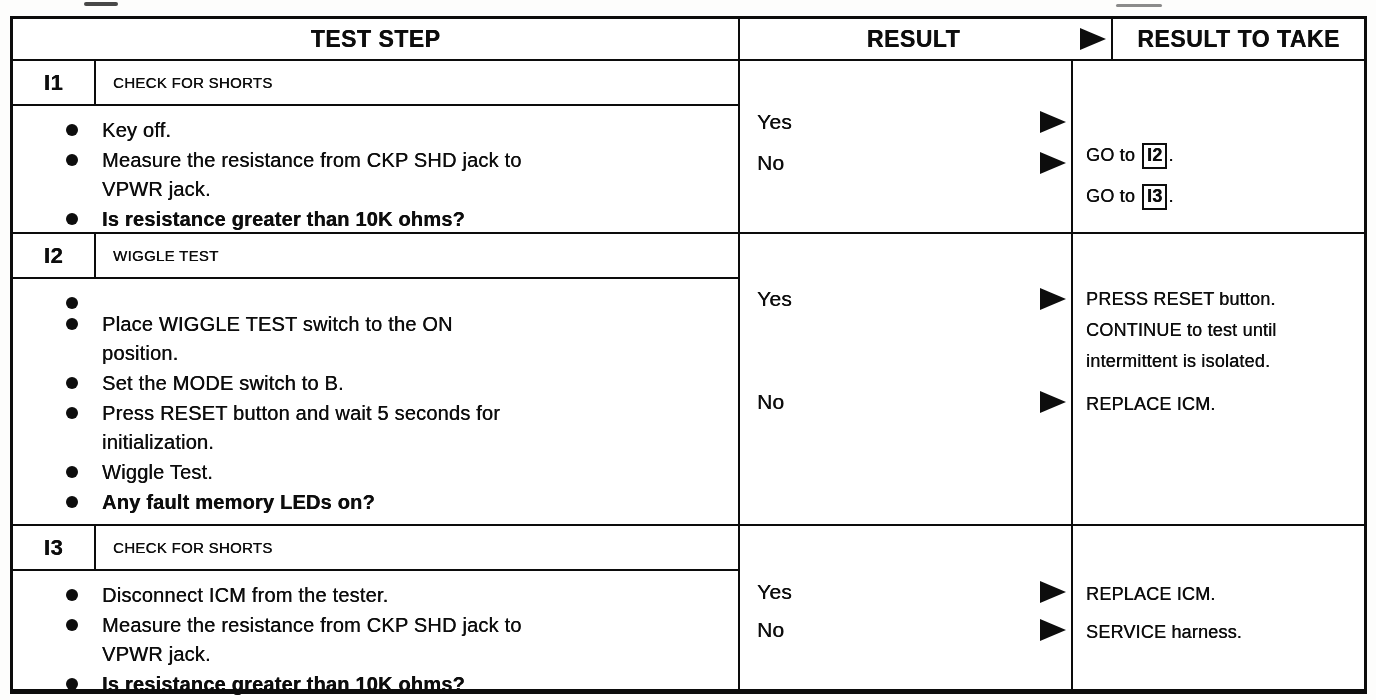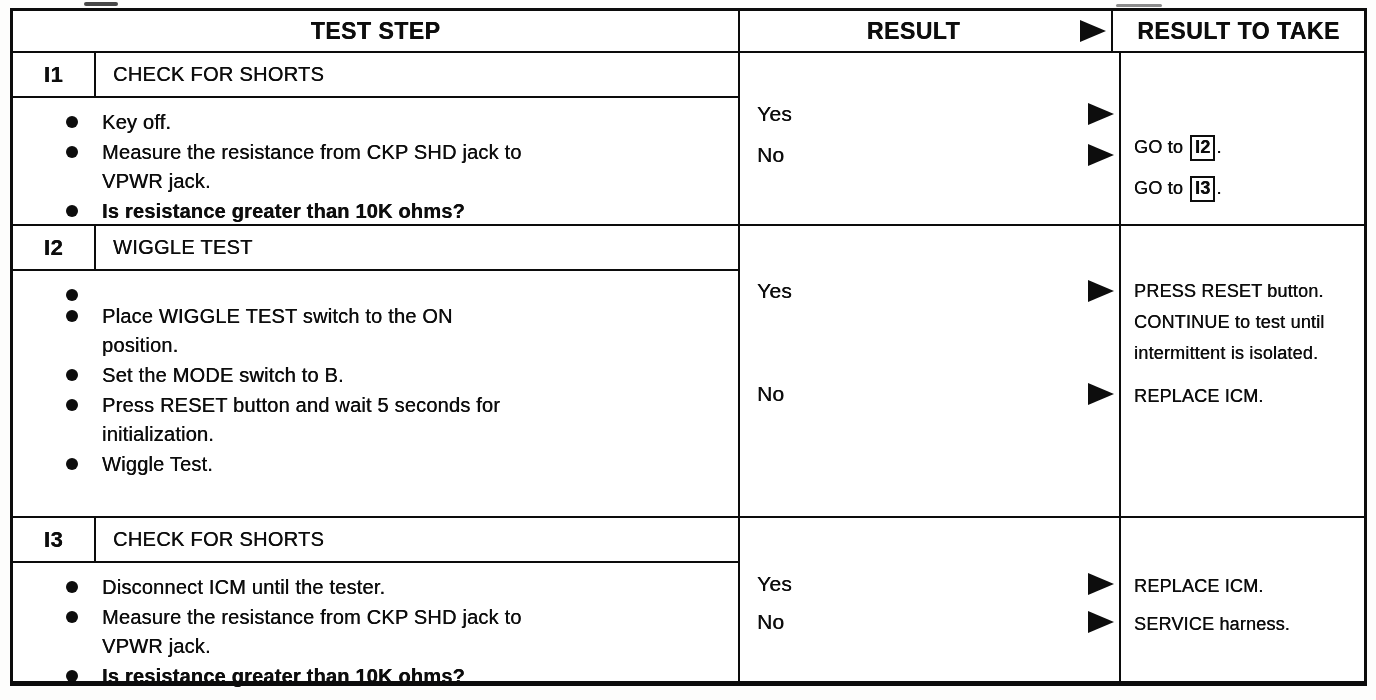--- a/index.html
+++ b/index.html
@@ -7,49 +7,49 @@
     width:1376px;height:700px;background:#fdfdfc;overflow:hidden;
     font-family:"Liberation Sans",sans-serif;color:#0d0d0d;
   }
   .page{position:relative;width:1376px;height:700px;}
   
   .smudge{position:absolute;background:#1a1a1a;border-radius:2px;opacity:.8;}
   .sm-a{left:84px;top:2px;width:34px;height:4px;}
   .sm-b{left:1116px;top:4px;width:46px;height:3px;opacity:.5;}
 
   .doc-table{
-    position:absolute;left:10px;top:8px;width:1357px;height:678px;
+    position:absolute;left:10px;top:16px;width:1357px;height:678px;
     box-sizing:border-box;border:3px solid #0c0c0c;border-bottom-width:5px;
     background:#fff;
     text-shadow:0.35px 0 0 currentColor; 
   }
   
   .hdr{display:flex;height:42px;box-sizing:border-box;border-bottom:2px solid #0c0c0c;}
   .hcell{box-sizing:border-box;display:flex;align-items:center;justify-content:center;
     font-size:23px;font-weight:700;letter-spacing:.5px;}
   .h-left{width:727px;border-right:2px solid #0c0c0c;}
   .h-mid{width:373px;border-right:2px solid #0c0c0c;position:relative;}
   .h-mid .hlabel{margin-right:24px;}
   .h-right{flex:1;}
 
   
   .sec{display:flex;position:relative;box-sizing:border-box;border-top:2px solid #0c0c0c;}
   .sec.first{border-top:none;}
   #sec-i1{height:171px;} #sec-i2{height:292px;} #sec-i3{height:165px;}
   .c-left{width:727px;box-sizing:border-box;border-right:2px solid #0c0c0c;}
-  .c-mid{width:381px;box-sizing:border-box;border-right:2px solid #0c0c0c;position:relative;padding-left:38px;}
+  .c-mid{width:333px;box-sizing:border-box;border-right:2px solid #0c0c0c;position:relative;padding-left:38px;}
   .c-right{flex:1;position:relative;}
 
   
   .trow{height:45px;box-sizing:border-box;border-bottom:2px solid #0c0c0c;display:flex;}
   .idcell{width:83px;box-sizing:border-box;border-right:2px solid #0c0c0c;
     display:flex;align-items:center;justify-content:center;
     font-size:22px;font-weight:700;letter-spacing:.5px;}
   .ttitle{flex:1;display:flex;align-items:center;padding-left:17px;
-    font-size:20px;letter-spacing:.3px;}
+    font-size:15px;letter-spacing:.3px;}
 
   
   .bl{padding:10px 12px 0 53px;}
   .bi{display:flex;margin-bottom:1px;}
   .dot{flex:0 0 12px;width:12px;height:12px;border-radius:50%;background:#0d0d0d;
     margin:8px 24px 0 0;}
   .bt{font-size:20px;line-height:29px;letter-spacing:.2px;white-space:pre-line;}
   .bi.q .bt{font-weight:700;}
 
   
@@ -151,20 +151,24 @@
           </div>
           <div class="bi">
             <span class="dot"></span>
             <span class="bt">Press RESET button and wait 5 seconds for
 initialization.</span>
           </div>
           <div class="bi">
             <span class="dot"></span>
             <span class="bt">Wiggle Test.</span>
           </div>
+          <div class="bi q">
+            <span class="dot"></span>
+            <span class="bt">Any fault memory LEDs on?</span>
+          </div>
         </div>
       </div>
       <div class="c-mid">
         <div class="res" style="top:52px">
           <span class="rlabel">Yes</span>
           <span class="tri"></span>
         </div>
         <div class="res" style="top:155px">
           <span class="rlabel">No</span>
           <span class="tri"></span>
@@ -180,21 +184,21 @@
 
     <div class="sec" id="sec-i3">
       <div class="c-left">
         <div class="trow">
           <div class="idcell">I3</div>
           <div class="ttitle">CHECK FOR SHORTS</div>
         </div>
         <div class="bl">
           <div class="bi">
             <span class="dot"></span>
-            <span class="bt">Disconnect ICM until the tester.</span>
+            <span class="bt">Disconnect ICM from the tester.</span>
           </div>
           <div class="bi">
             <span class="dot"></span>
             <span class="bt">Measure the resistance from CKP SHD jack to
 VPWR jack.</span>
           </div>
           <div class="bi q">
             <span class="dot"></span>
             <span class="bt">Is resistance greater than 10K ohms?</span>
           </div>

